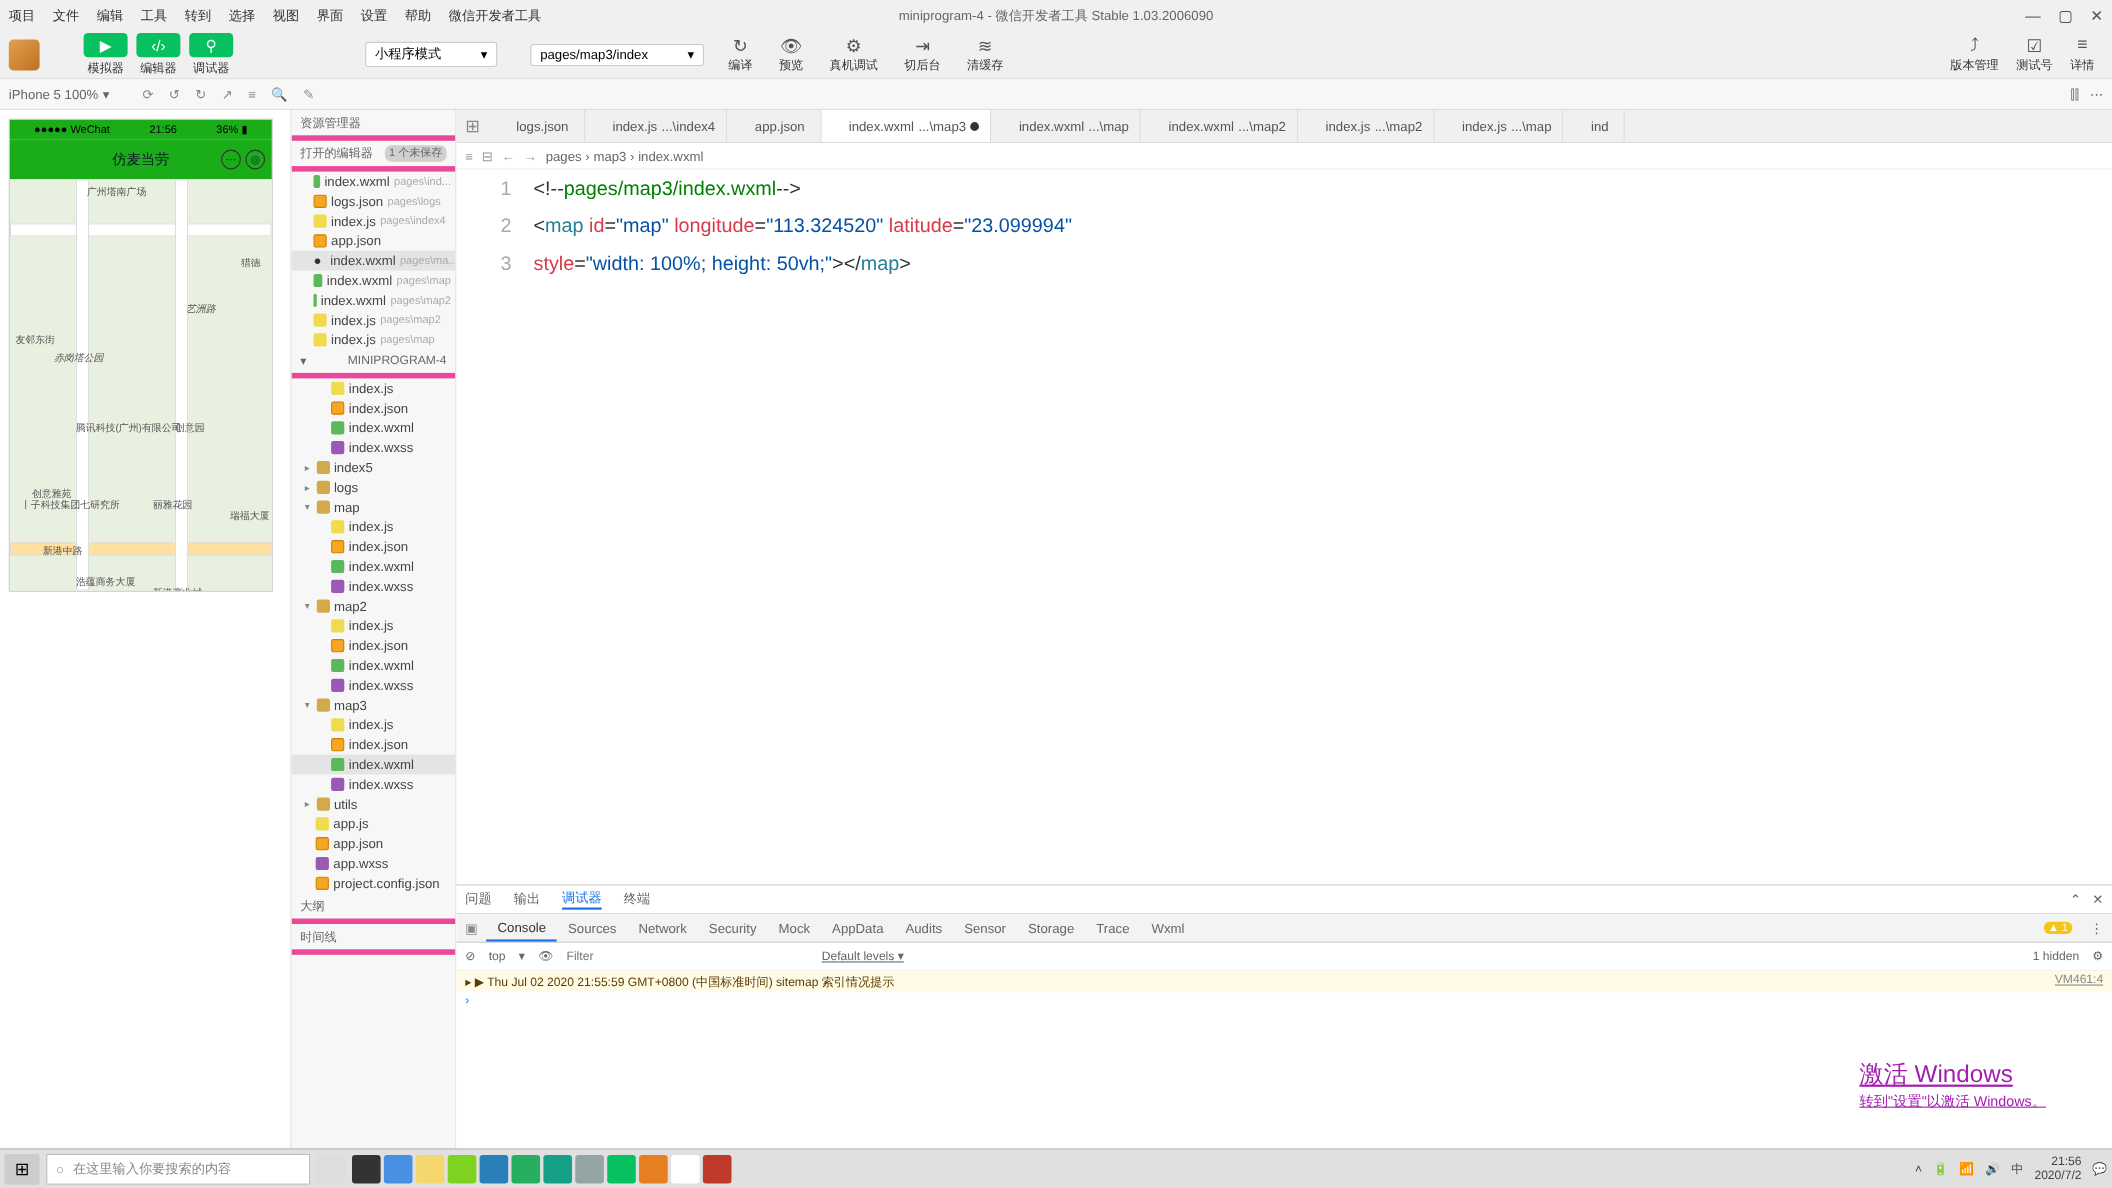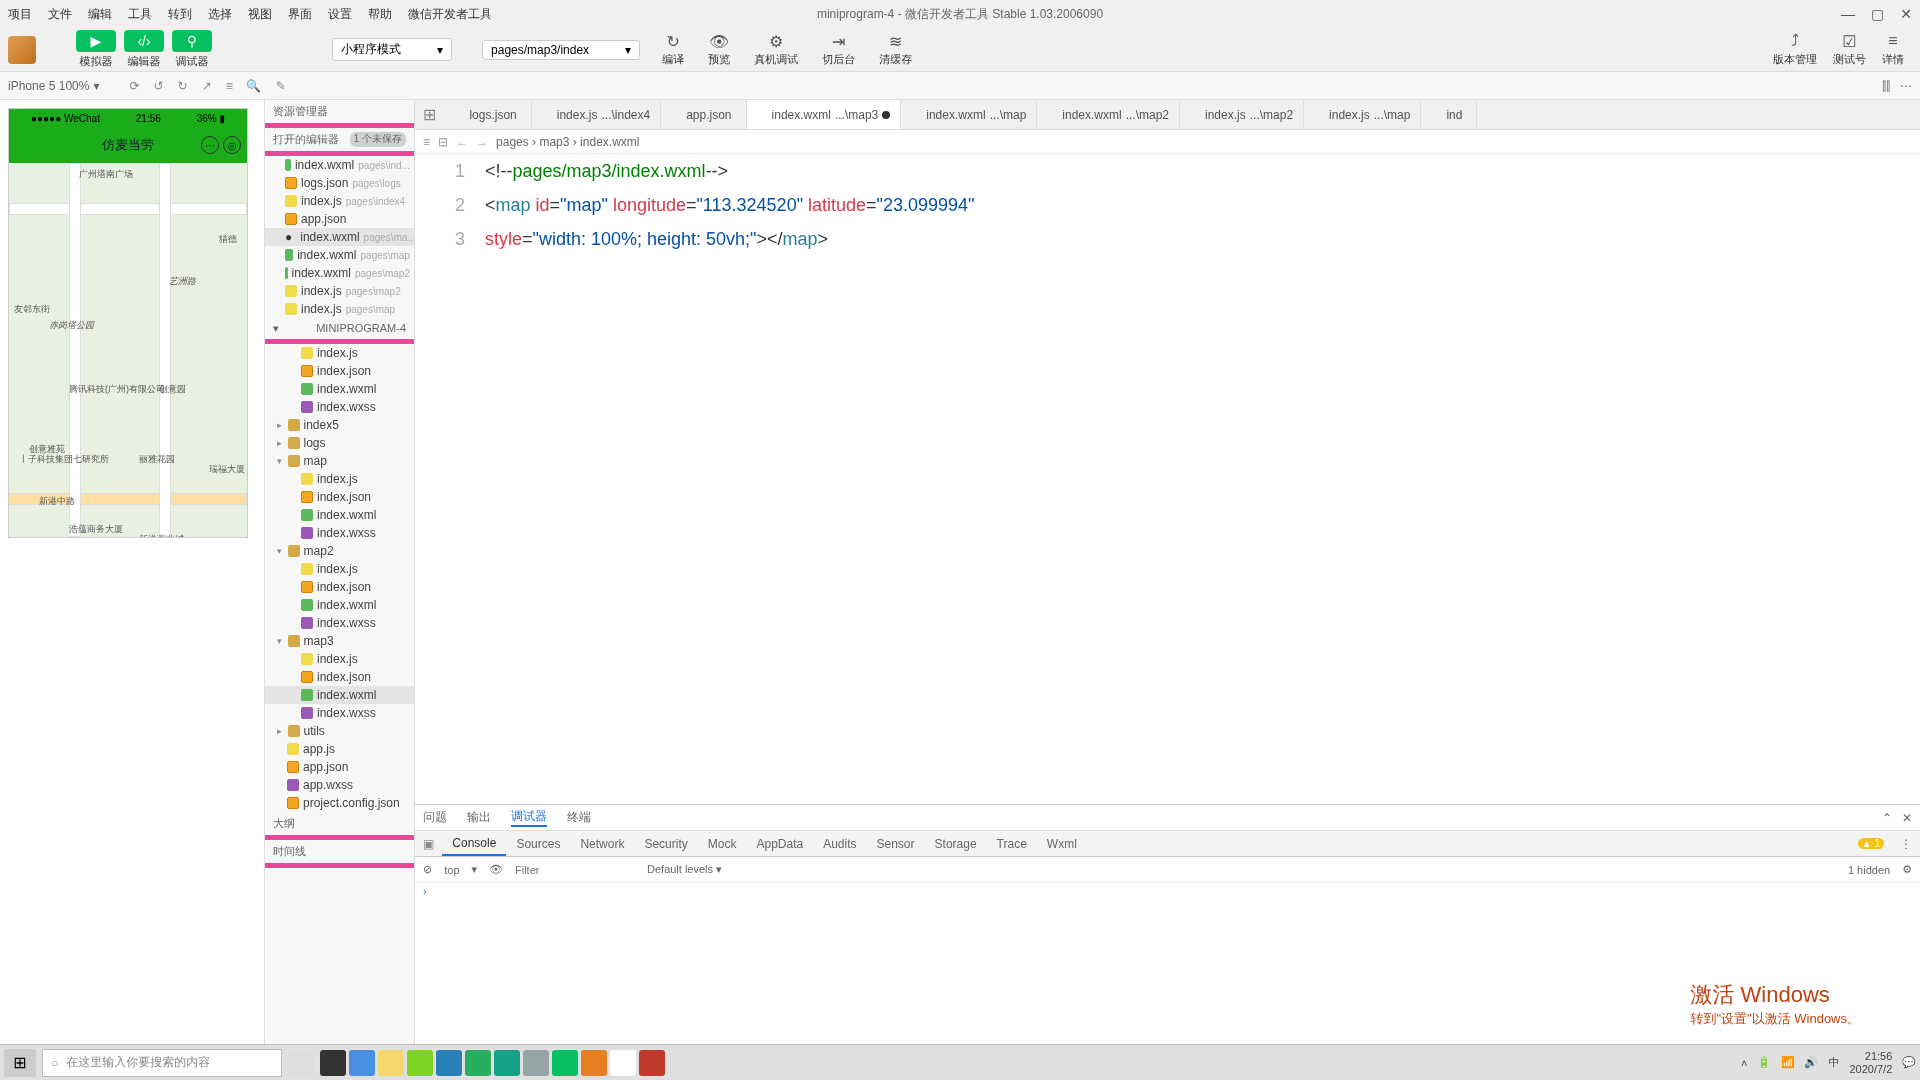--- a/index.html
+++ b/index.html
@@ -74,21 +74,21 @@
 .dt-tabs-inner .dt-itab.active { color: #333; border-bottom: 2px solid #1a73e8; }
 .dt-tabs-inner .warn-badge { margin-left: auto; background: #f5c518; color: #fff; font-size: 10px; padding: 0 4px; border-radius: 8px; margin-right: 8px; }
 .dt-toolbar { height: 26px; display: flex; align-items: center; font-size: 11px; color: #666; padding: 0 8px; gap: 12px; border-bottom: 1px solid #eee; }
 .dt-toolbar input { border: none; background: transparent; font-size: 11px; }
 .console-body { flex: 1; background: #fff; font-family: Consolas, monospace; font-size: 11px; color: #333; overflow: auto; }
 .console-line { padding: 2px 8px; display: flex; }
 .console-line.warn { background: #fffbe6; color: #5c3c00; }
 .console-line .src { margin-left: auto; color: #888; text-decoration: underline; }
 .statusbar-bottom { height: 24px; background: #f0f0f0; border-top: 1px solid #ddd; display: flex; align-items: center; padding: 0 8px; font-size: 11px; color: #666; gap: 14px; }
 .statusbar-bottom .spacer { flex: 1; }
-.watermark { position: absolute; right: 60px; bottom: 52px; color: #c2410c; font-size: 22px; pointer-events: none; }
+.watermark { position: absolute; right: 60px; bottom: 70px; color: #a21caf; font-size: 22px; pointer-events: none; text-decoration: underline; }
 .watermark .sub { font-size: 13px; }
 .taskbar { position: absolute; bottom: 0; left: 0; right: 0; height: 36px; background: #e0e0e0; display: flex; align-items: center; padding: 0 4px; gap: 6px; border-top: 1px solid #bbb; }
 .taskbar .start { width: 32px; height: 28px; background: #ccc; border-radius: 3px; display:flex;align-items:center;justify-content:center;}
 .taskbar .search { flex: 0 0 240px; height: 28px; background: #fff; border: 1px solid #bbb; display: flex; align-items: center; padding: 0 8px; font-size: 12px; color: #888; gap: 8px; }
 .taskbar .tray { margin-left: auto; display: flex; align-items: center; gap: 10px; font-size: 11px; color: #444; }
 .taskbar .clock { text-align: right; line-height: 13px; }
 .taskbar .tico { width: 26px; height: 26px; border-radius: 3px; background: #ddd; }
 </style>
 </head>
 <body>
@@ -339,25 +339,29 @@
           <span class="dt-itab">Wxml</span>
           <span class="warn-badge">▲ 1</span>
           <span style="padding: 0px 8px;">⋮</span>
         </div>
       <div class="dt-toolbar">
         <span>⊘</span>
         <span>top</span>
         <span>▾</span>
         <span>👁</span>
         <input style="width: 120px;" placeholder="Filter">
-        <span style="">Default levels ▾</span>
+        <span style="margin-left:100px;text-decoration:underline;">Default levels ▾</span>
         <span style="margin-left:auto;">1 hidden</span>
         <span>⚙</span>
       </div>
       <div class="console-body" id="console-body">
+          <div class="console-line warn">
+            <span>▸ ▶ Thu Jul 02 2020 21:55:59 GMT+0800 (中国标准时间) sitemap 索引情况提示</span>
+            <span class="src">VM461:4</span>
+          </div>
           <div class="console-line" style="color: rgb(26, 115, 232);">›</div>
         </div>
     </div>
   </div>
 </div>
 
 <div class="statusbar-bottom">
   <span>页面路径 ▾</span>
   <span>pages/map3/index</span>
   <span>⧉</span>

